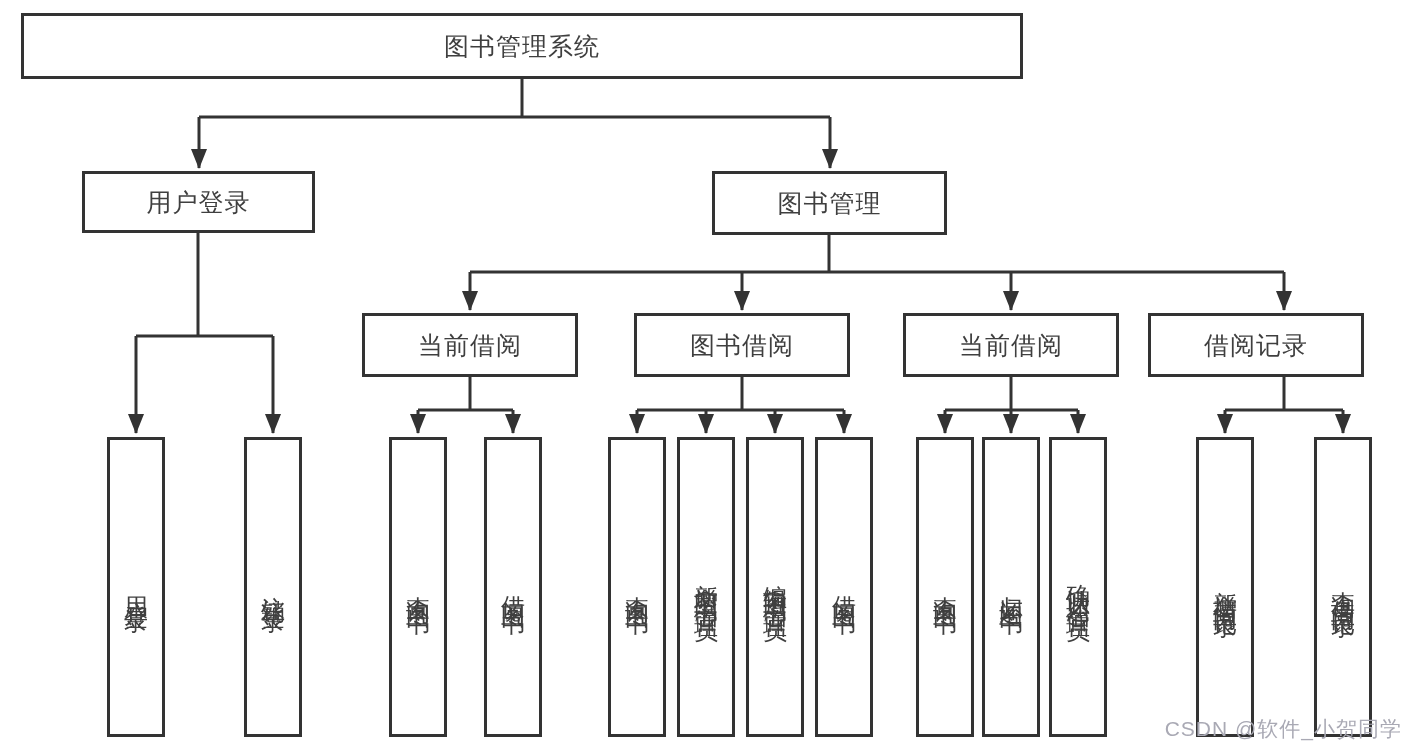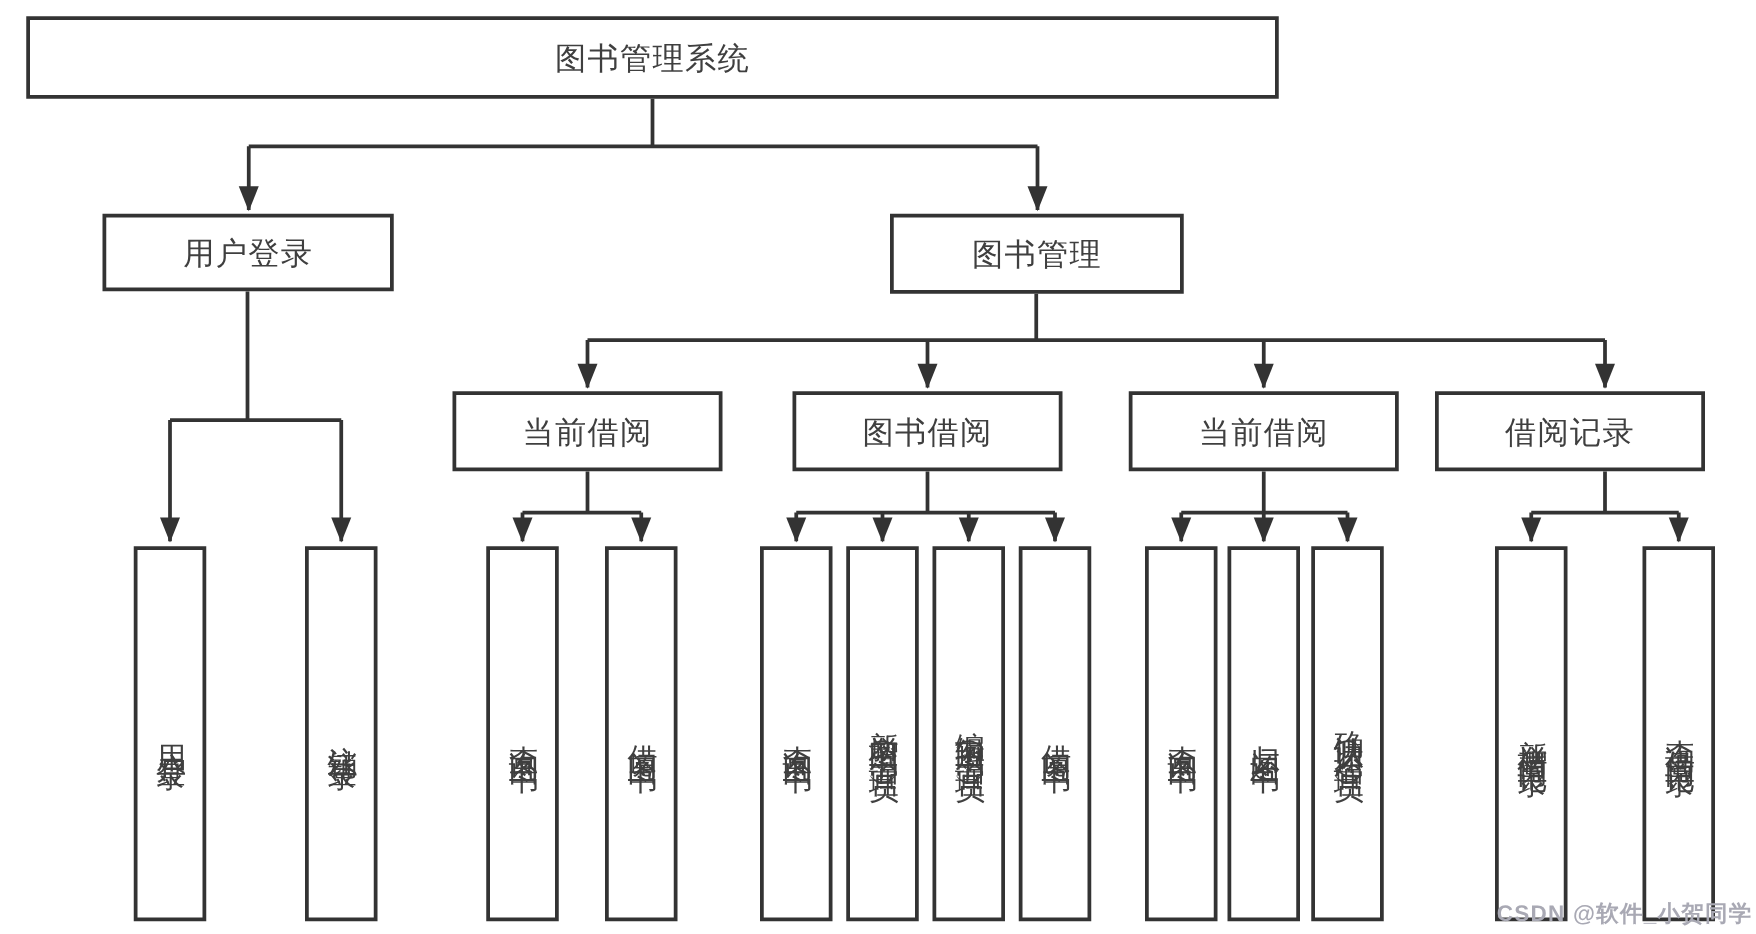--- a/index.html
+++ b/index.html
@@ -30,23 +30,22 @@
   .vnode{
     position:absolute;z-index:2;box-sizing:border-box;
     border:3px solid var(--line);background:var(--nodebg);
     display:flex;align-items:center;justify-content:center;
     writing-mode:vertical-rl;text-orientation:mixed;
     font-size:24px;letter-spacing:5px;color:var(--text);
     line-height:1;
   }
   .watermark{
     position:absolute;z-index:5;right:3px;bottom:4px;
-    font-size:18px;letter-spacing:1px;color:var(--wm);
+    font-size:21px;letter-spacing:1px;color:var(--wm);
     white-space:nowrap;
-    font-weight:bold;
   }
 </style>
 </head>
 <body>
 
 <div class="canvas">
 
   <svg class="connectors" width="1405" height="747" viewBox="0 0 1405 747">
     <defs>
       <marker id="arrowhead" markerUnits="userSpaceOnUse" markerWidth="22" markerHeight="18" refX="20" refY="9" orient="auto">

